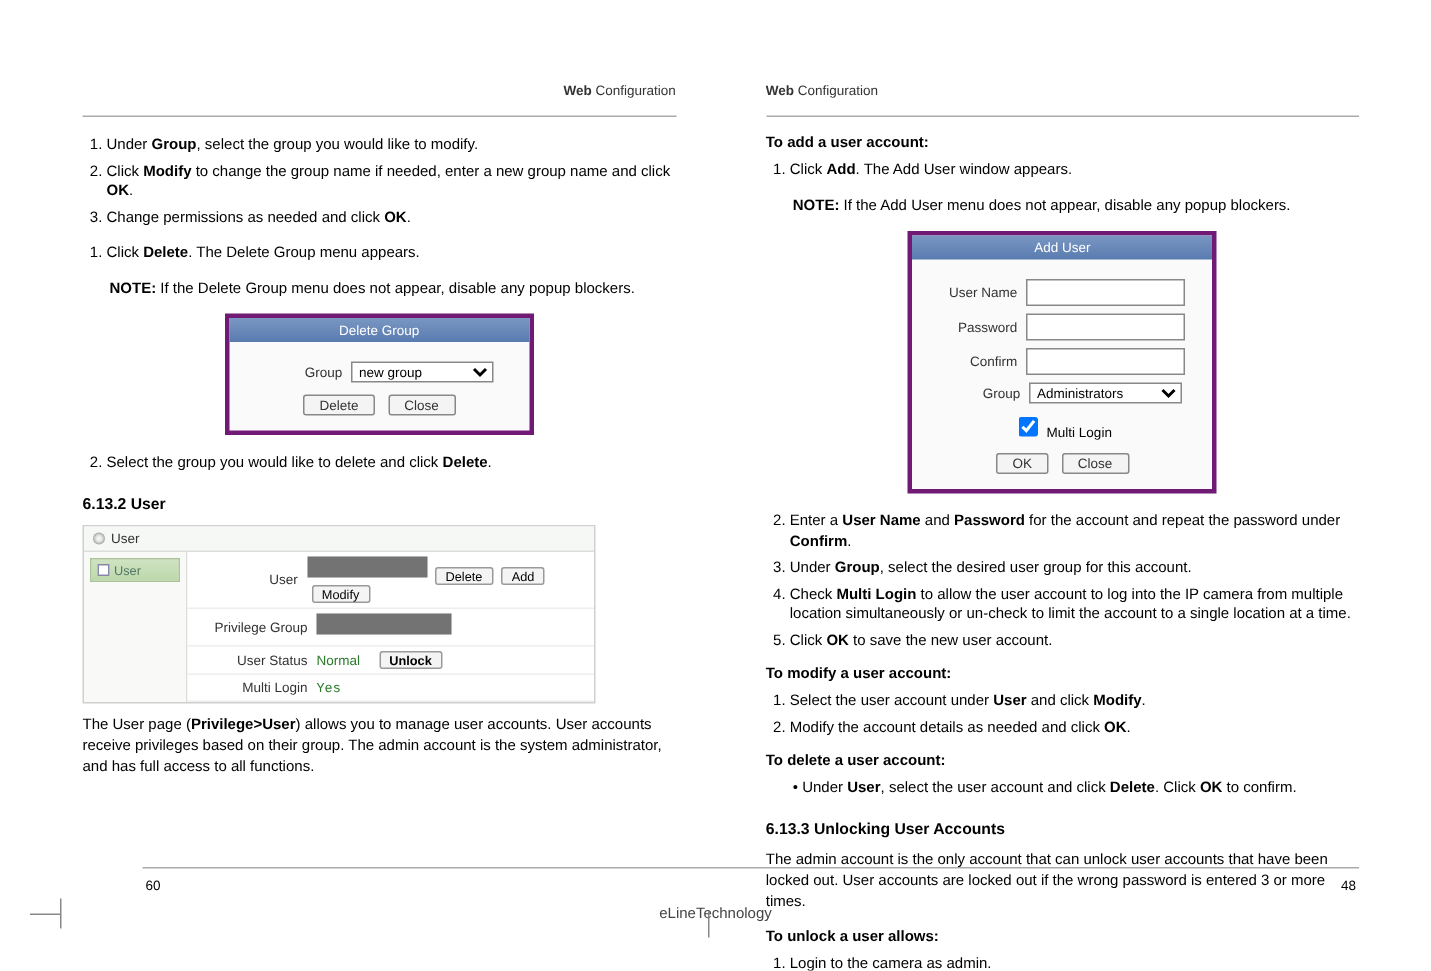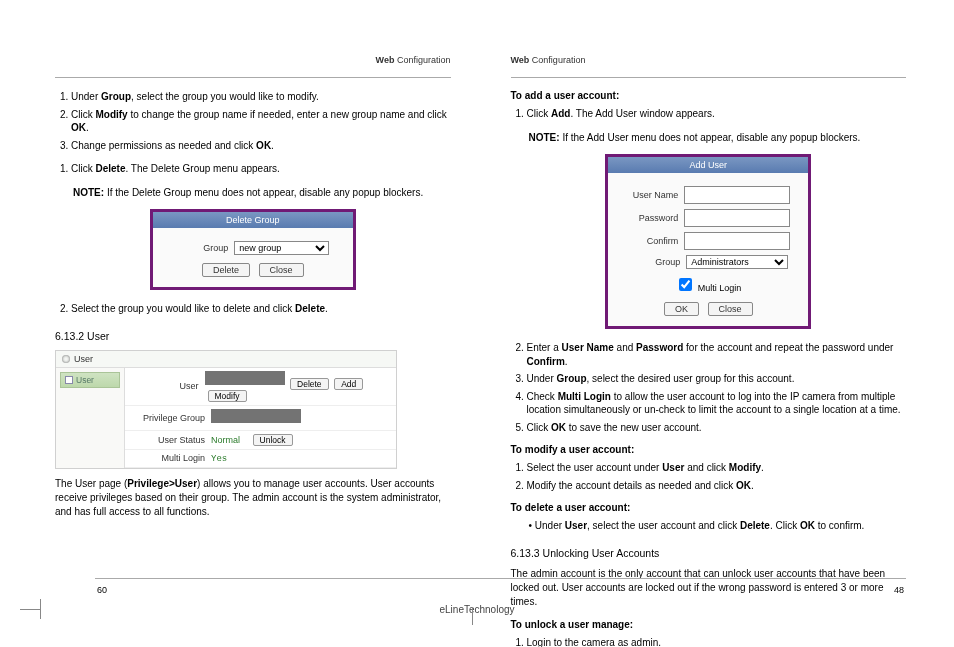--- a/index.html
+++ b/index.html
@@ -33,21 +33,21 @@
     margin-bottom: 12px;
   }
   ol {
     list-style: decimal;
     padding-left: 16px;
     margin: 4px 0 10px 0;
   }
   ol li { margin-bottom: 4px; line-height: 1.35; }
   .bold { font-weight: bold; }
   .section-title { font-weight: bold; margin: 10px 0 6px 0; font-size: 10px; }
-  .heading-sub { font-weight: normal; margin: 14px 0 8px 0; font-size: 10.5px; }
+  .heading-sub { font-weight: bold; margin: 14px 0 8px 0; font-size: 10.5px; }
   .note { margin: 6px 0 10px 18px; line-height: 1.35; }
   .para { margin: 6px 0 8px 0; line-height: 1.4; }
   .bullet { margin: 4px 0 8px 18px; line-height: 1.35; }
   .bullet::before { content: "• "; }
 
   
   .dialog {
     margin: 8px auto 12px auto;
     border: 3px solid #701a75;
     background: #fafafa;
@@ -188,21 +188,21 @@
               <span class="tinybtn">Modify</span>
             </div>
           </div>
           <div class="grow">
             <div class="glabel">Privilege Group</div>
             <div class="gval"><select style="width:90px;"><option>Administrators</option></select></div>
           </div>
           <div class="grow">
             <div class="glabel">User Status</div>
             <div class="gval"><span class="txt-normal">Normal</span>
-              <span class="tinybtn" style="margin-left:10px;">Unlock</span></div>
+              <span class="tinybtn" style="margin-left:10px;font-weight:bold;">Unlock</span></div>
           </div>
           <div class="grow">
             <div class="glabel">Multi Login</div>
             <div class="gval"><span class="txt-yes">Yes</span></div>
           </div>
         </div>
       </div>
     </div>
 
     <div class="para">
@@ -262,21 +262,21 @@
       <li><span>Modify the account details as needed and click </span><span class="bold">OK</span><span>.</span></li>
     </ol>
 
     <div class="section-title">To delete a user account:</div>
     <div class="bullet">
       <span>Under </span><span class="bold">User</span><span>, select the user account and click </span><span class="bold">Delete</span><span>. Click </span><span class="bold">OK</span><span> to confirm.</span>
     </div>
 
     <div class="heading-sub">6.13.3 Unlocking User Accounts</div>
     <div class="para">The admin account is the only account that can unlock user accounts that have been locked out. User accounts are locked out if the wrong password is entered 3 or more times.</div>
-    <div class="section-title">To unlock a user manage:</div>
+    <div class="section-title">To unlock a user allows:</div>
     <ol>
       <li><span>Login to the camera as admin.</span></li>
     </ol>
   </div>
 </div>
 
 <div class="footer-rule"></div>
 <div class="page-num-left">60</div>
 <div class="page-num-right">48</div>
 <div class="footer-brand">eLineTechnology</div>

